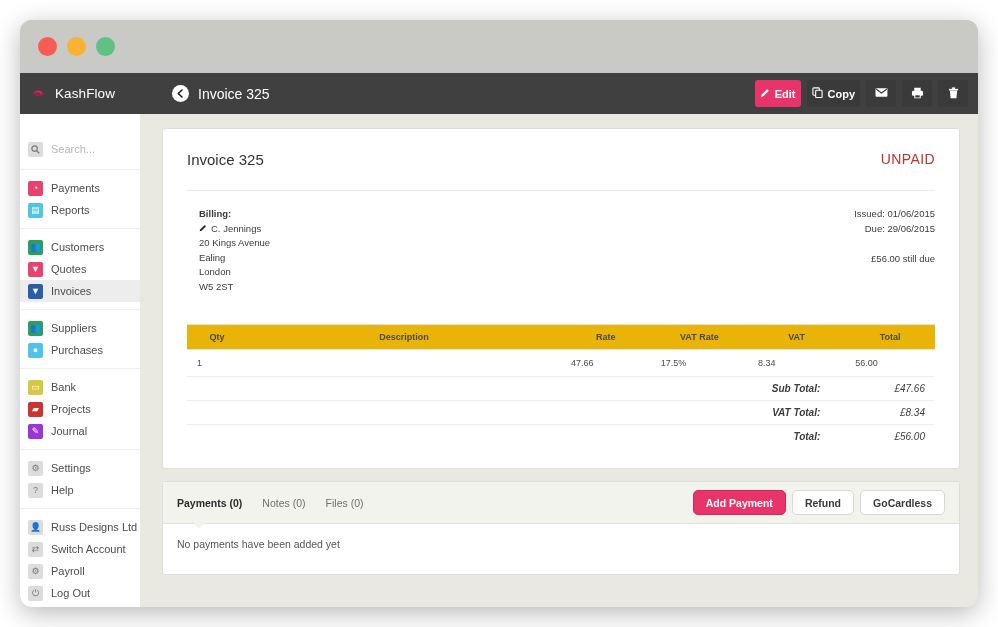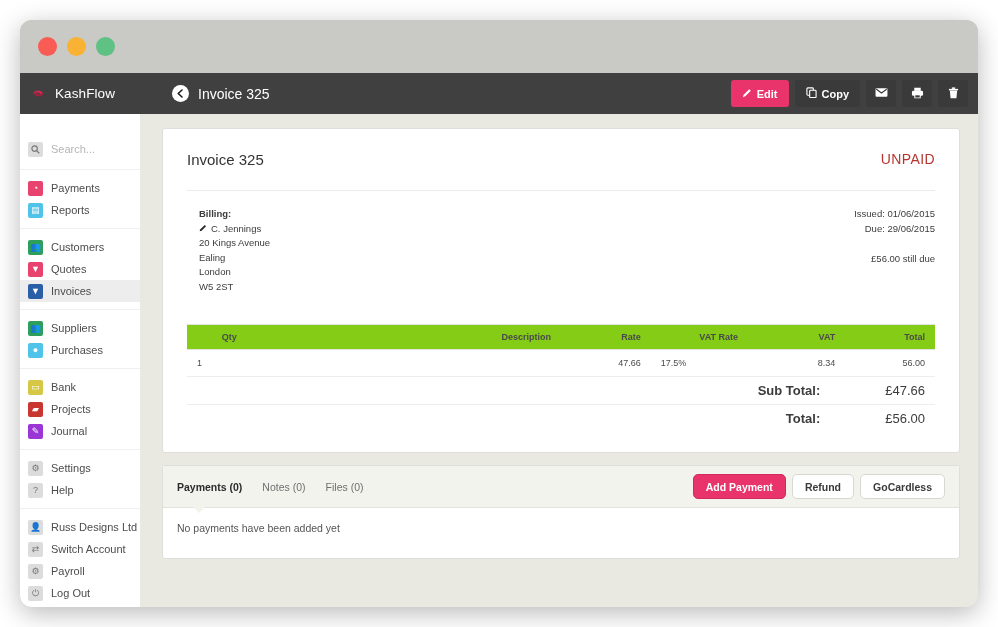--- a/index.html
+++ b/index.html
@@ -70,21 +70,21 @@
   }
   .tbtn {
     height: 27px;
     background: #3a3a3a;
     border: none; border-radius: 3px;
     color: #ffffff;
     font-family: "Liberation Sans", sans-serif;
     font-size: 11px; font-weight: bold;
     display: flex; align-items: center; justify-content: center;
     gap: 5px;
-    padding: 0 11px;
+    padding: 0 5px;
     cursor: pointer;
   }
   .tbtn.icon-only { width: 30px; padding: 0; }
   .tbtn.accent { background: #e8346a; }
 
   
   #body-row { display: flex; height: 493px; background: #e9e9e1; }
 
   
   #sidebar {
@@ -133,36 +133,37 @@
   #meta-row { display: flex; justify-content: space-between; margin-left: 12px; }
   #billing { font-size: 9.5px; color: #3c3c3c; line-height: 14.5px; }
   #billing .lbl { font-weight: bold; }
   #billing .who { display: flex; align-items: center; gap: 4px; }
   #dates { text-align: right; font-size: 9.5px; color: #3c3c3c; line-height: 14.5px; }
   #stilldue { margin-top: 16px; }
 
   
   #items { width: 100%; border-collapse: collapse; margin-top: 30px; }
   #items thead th {
-    background: #84cc16;
+    background: #eab308;
     border-top: 1px solid #e3e3de;
     border-bottom: 1px solid #e3e3de;
     font-size: 9px; color: #4a4a4a; font-weight: bold;
-    padding: 7px 10px; text-align: right;
+    padding: 7px 10px; text-align: center;
   }
   #items tbody td {
     font-size: 9px; color: #4a4a4a;
     padding: 8px 10px;
     border-bottom: 1px solid #ededea;
   }
-  .num { text-align: right; }
+  .num { text-align: left; }
   #totals { width: 100%; border-collapse: collapse; }
   #totals td {
-    font-size: 13px; padding: 6px 10px;
+    font-size: 10px; padding: 6px 10px;
     border-bottom: 1px solid #ededea;
+    font-style: italic;
   }
   #totals tr:last-child td { border-bottom: none; }
   #totals .tlabel { text-align: right; font-weight: bold; color: #3c3c3c; width: 86%; }
   #totals .tval { text-align: right; color: #3c3c3c; white-space: nowrap; }
 
   
   #payments-card { margin-top: 12px; }
   #pay-head {
     background: #f3f3ee;
     border-bottom: 1px solid #e3e3de;
@@ -432,20 +433,24 @@
           </tbody>
         </table>
 
         <table id="totals">
           <tbody>
               <tr>
             <td class="tlabel">Sub Total:</td>
             <td class="tval">£47.66</td>
           </tr>
           <tr>
+            <td class="tlabel">VAT Total:</td>
+            <td class="tval">£8.34</td>
+          </tr>
+          <tr>
             <td class="tlabel">Total:</td>
             <td class="tval">£56.00</td>
           </tr>
         </tbody>
           </table>
       </section>
 
       <section class="card" id="payments-card">
         <div id="pay-head">
           <div id="tabs">

